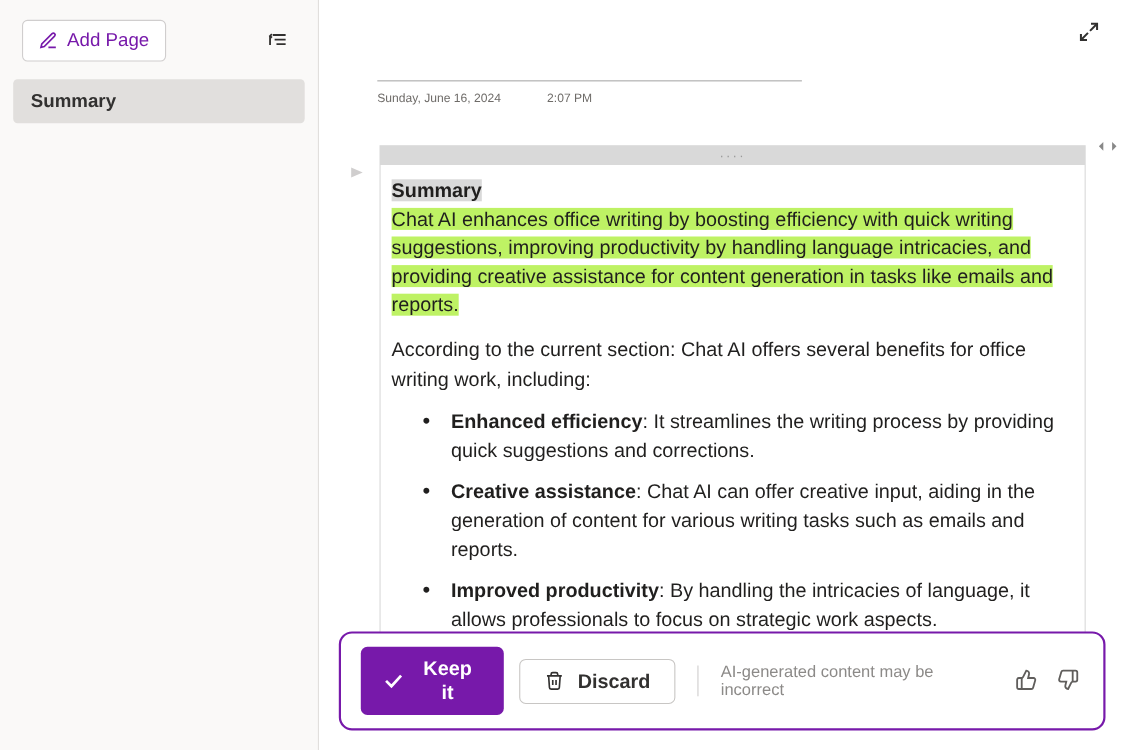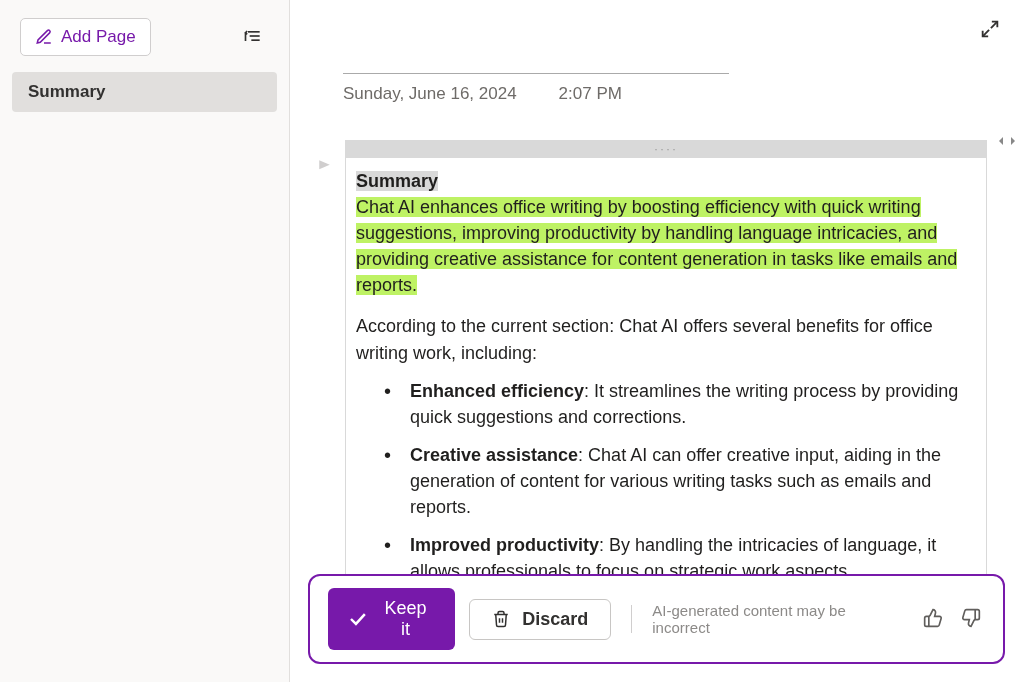--- a/index.html
+++ b/index.html
@@ -94,21 +94,21 @@
     .note-title-line {
       border-bottom: 1px solid #aaa;
       width: 386px;
       height: 30px;
       margin-bottom: 10px;
     }
     .note-dateline {
       display: flex;
       gap: 42px;
       color: #6e6b68;
-      font-size: 17px;
+      font-size: 11px;
       margin-bottom: 36px;
     }
     .content-wrap {
       position: relative;
       margin-left: 20px;
     }
     .handle-dotted {
       display: flex;
       justify-content: center;
       color: #999;
@@ -194,21 +194,21 @@
       padding: 12px 18px;
       gap: 14px;
     }
     .keep-btn {
       background: #7719aa;
       border: none;
       color: #fff;
       border-radius: 6px;
       padding: 10px 22px;
       font-size: 18px;
-      font-weight: 400;
+      font-weight: 700;
       cursor: pointer;
       display: flex;
       align-items: center;
       gap: 12px;
       font-family: inherit;
     }
     .keep-btn svg {
       width: 16px;
       height: 14px;
     }

